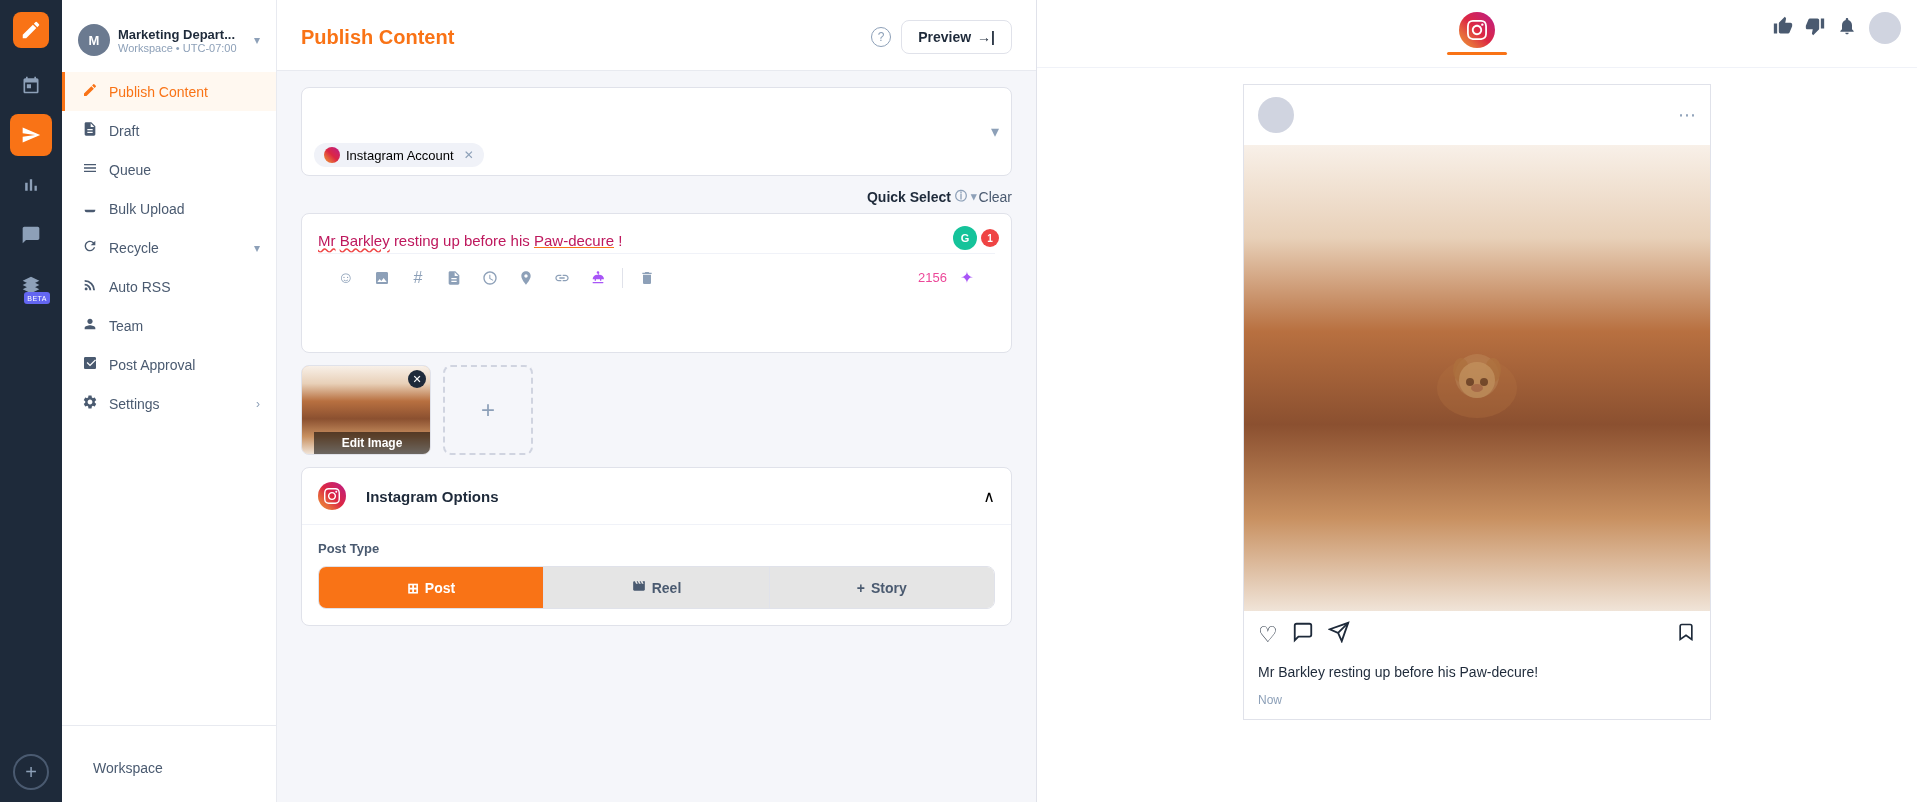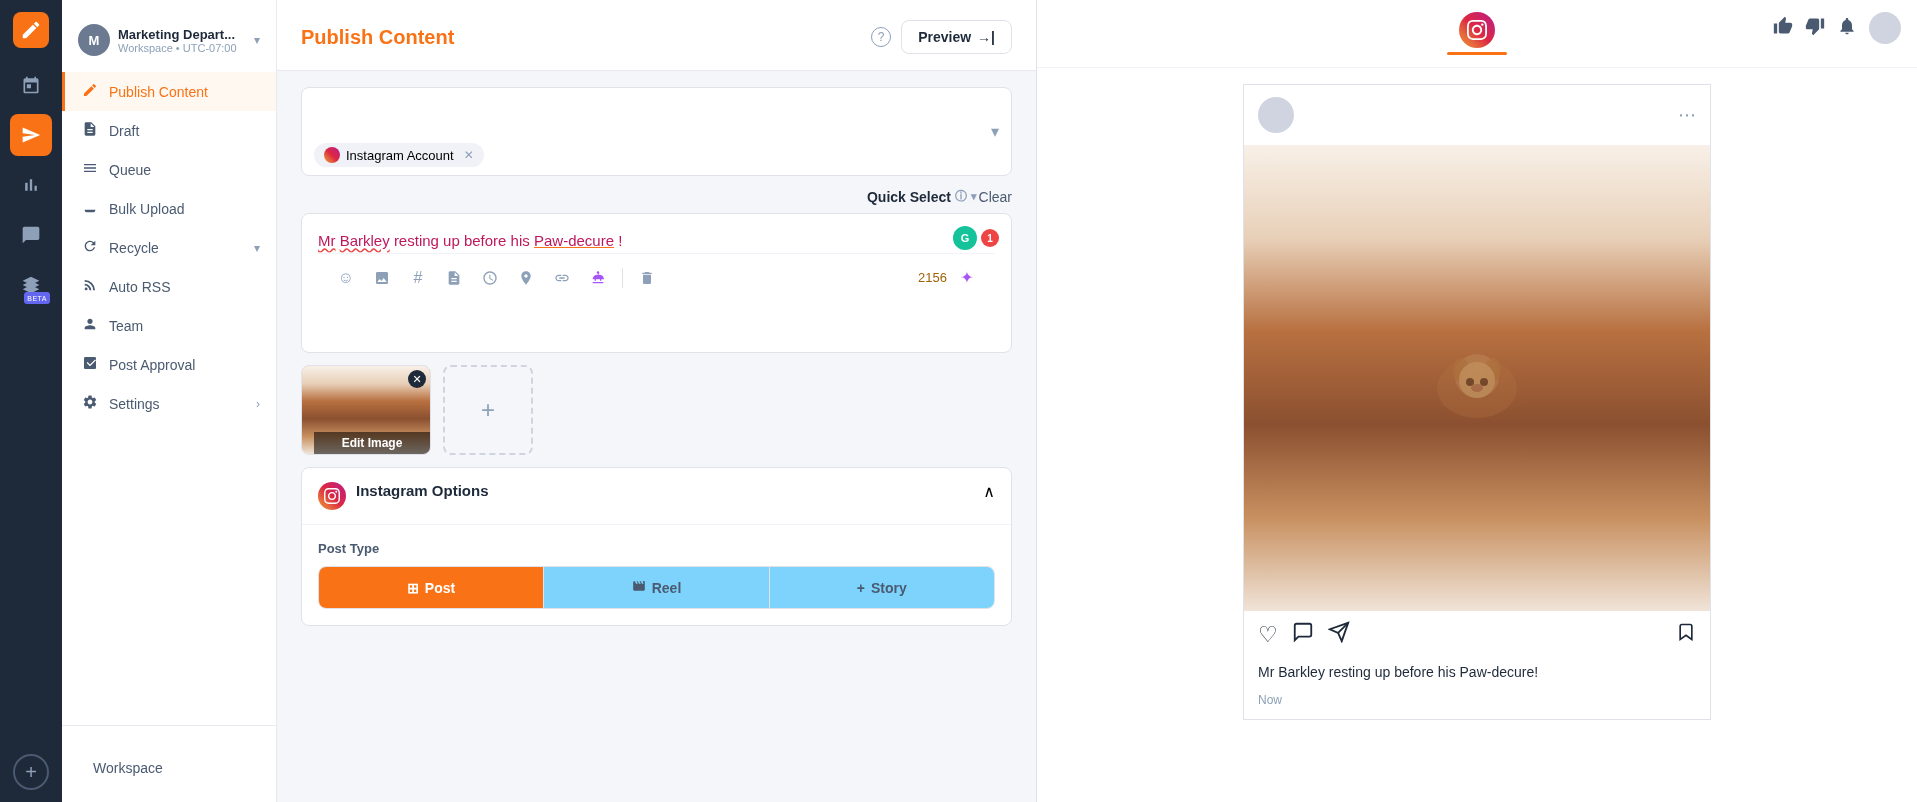--- a/index.html
+++ b/index.html
@@ -215,21 +215,21 @@
       background: #fff;
       border-top: 1px solid #f0f2f8;
     }
     .toolbar-icon {
       width: 32px; height: 32px;
       display: flex; align-items: center; justify-content: center;
       border-radius: 6px; cursor: pointer;
       color: #8da0b8; font-size: 16px;
     }
     .toolbar-separator { width: 1px; height: 20px; background: #e0e2ea; margin: 0 4px; }
-    .char-count { margin-left: auto; color: #a16207; font-size: 13px; }
+    .char-count { margin-left: auto; color: #ec4899; font-size: 13px; }
     .magic-icon { color: #a855f7; }
 
     
     .media-area {
       display: flex; gap: 12px;
       margin-bottom: 12px;
     }
     .media-thumb {
       width: 130px; height: 90px;
       border-radius: 8px;
@@ -261,21 +261,21 @@
     }
 
     
     .instagram-options {
       background: #fff;
       border: 1px solid #e0e2ea;
       border-radius: 8px;
       overflow: hidden;
     }
     .ig-options-header {
-      display: flex; align-items: flex-start; gap: 10px;
+      display: flex; align-items: center; gap: 20px;
       padding: 14px 16px;
       cursor: pointer;
       border-bottom: 1px solid #f0f2f8;
     }
     .ig-options-title { font-size: 15px; font-weight: 600; color: #1e2a3a; flex: 1; }
     .ig-icon-circle {
       width: 28px; height: 28px; border-radius: 50%;
       background: linear-gradient(45deg, #f09433, #e6683c, #dc2743, #cc2366, #bc1888);
       display: flex; align-items: center; justify-content: center;
       color: white; font-size: 14px;
@@ -286,21 +286,21 @@
     .post-type-buttons {
       display: flex; gap: 0;
       border: 1px solid #e0e2ea;
       border-radius: 8px;
       overflow: hidden;
     }
     .post-type-btn {
       flex: 1; padding: 12px;
       display: flex; align-items: center; justify-content: center; gap: 6px;
       font-size: 14px; font-weight: 600; cursor: pointer;
-      border: none; background: #7dd3fc; color: #4a5a70;
+      border: none; background: #e5e5e5; color: #4a5a70;
     }
     .post-type-btn.active { background: #f97316; color: white; }
     .post-type-btn + .post-type-btn { border-left: 1px solid #e0e2ea; }
 
     
     .preview-panel {
       flex: 1;
       background: #fff;
       display: flex;
       flex-direction: column;

